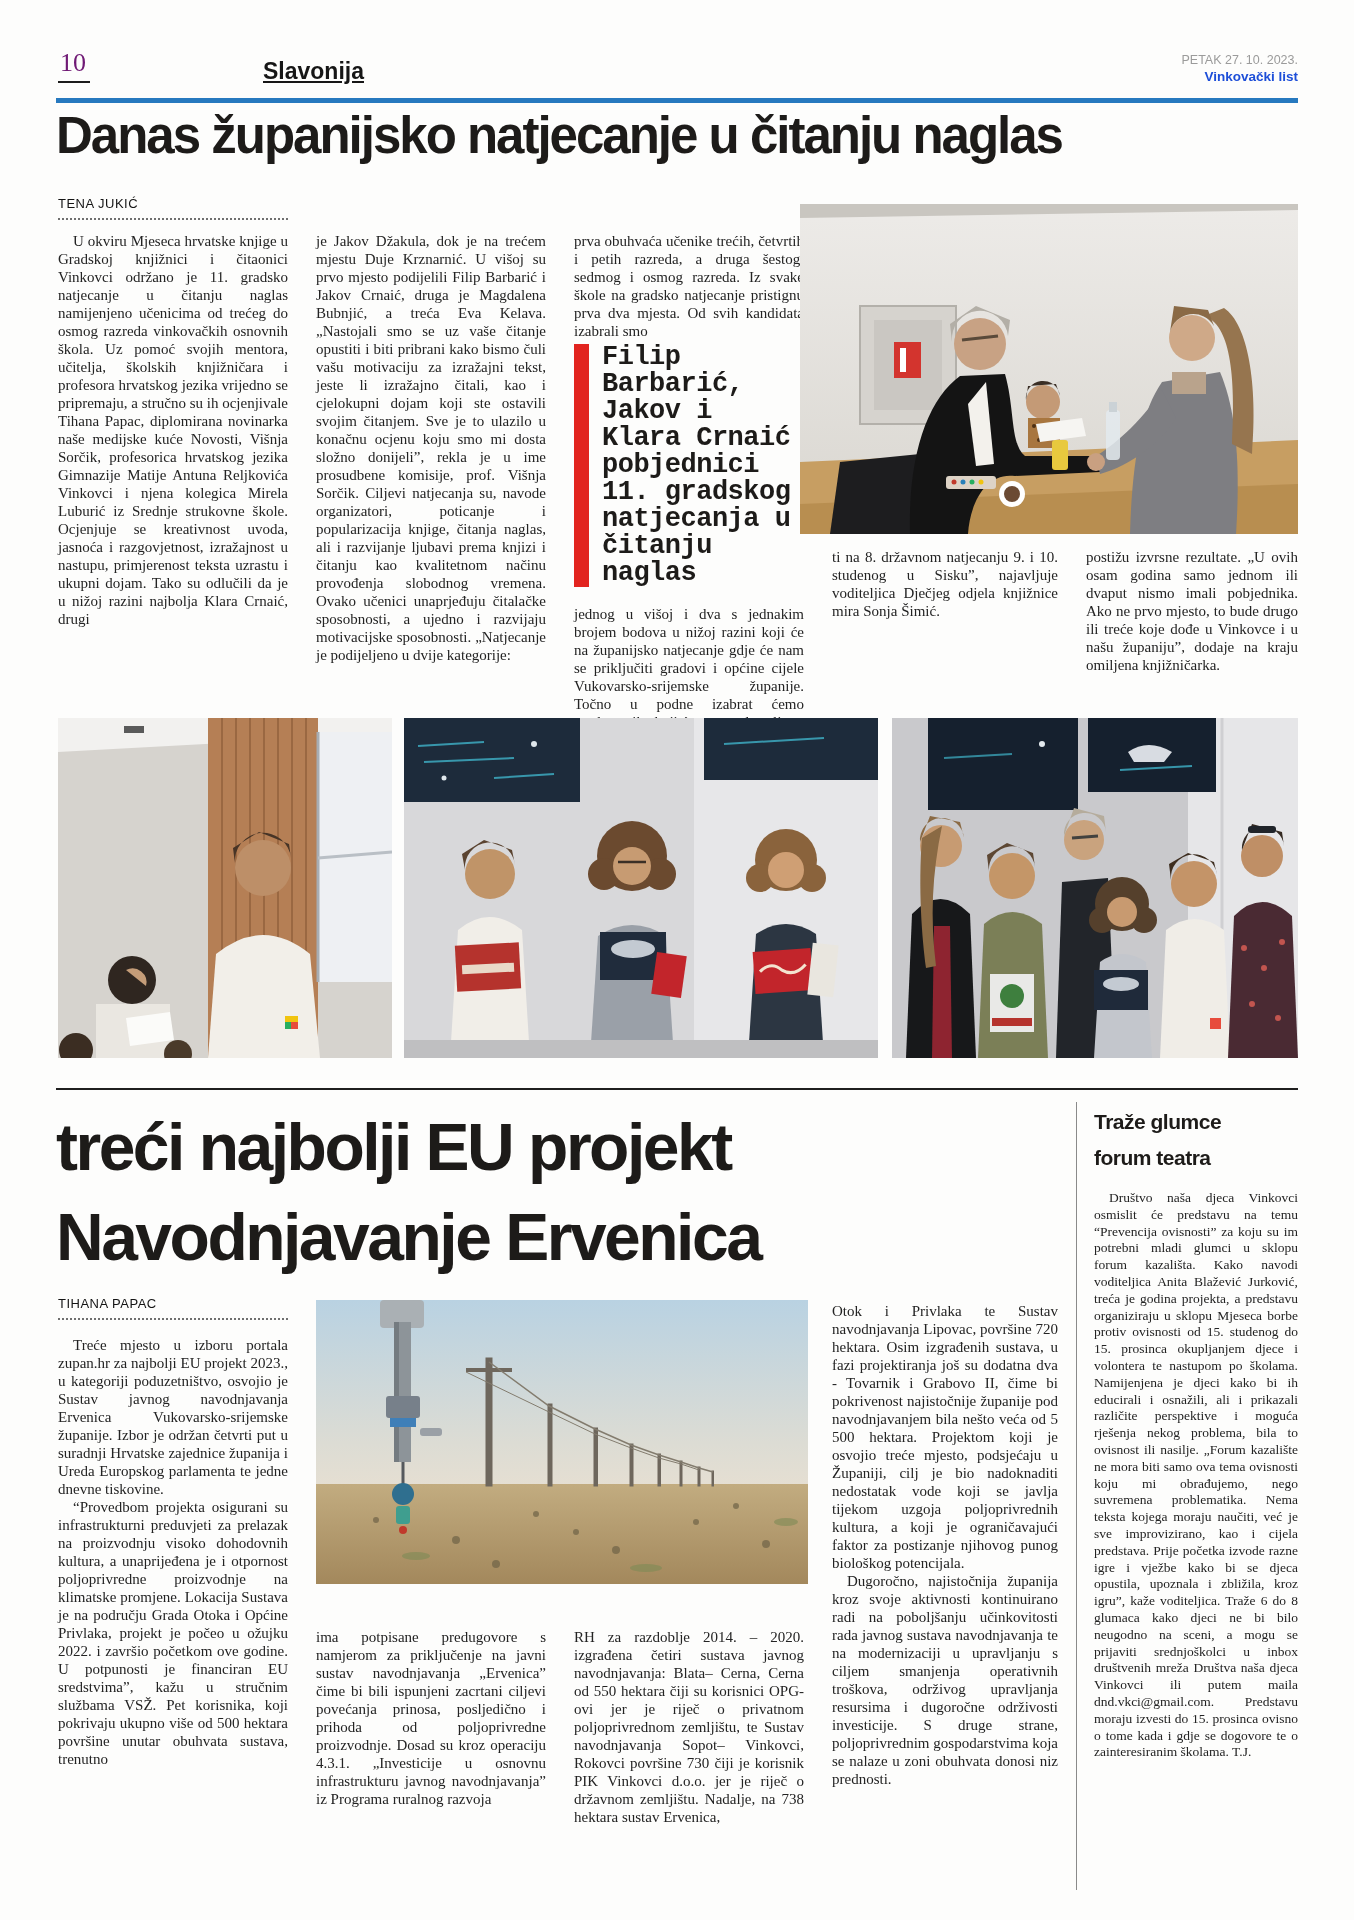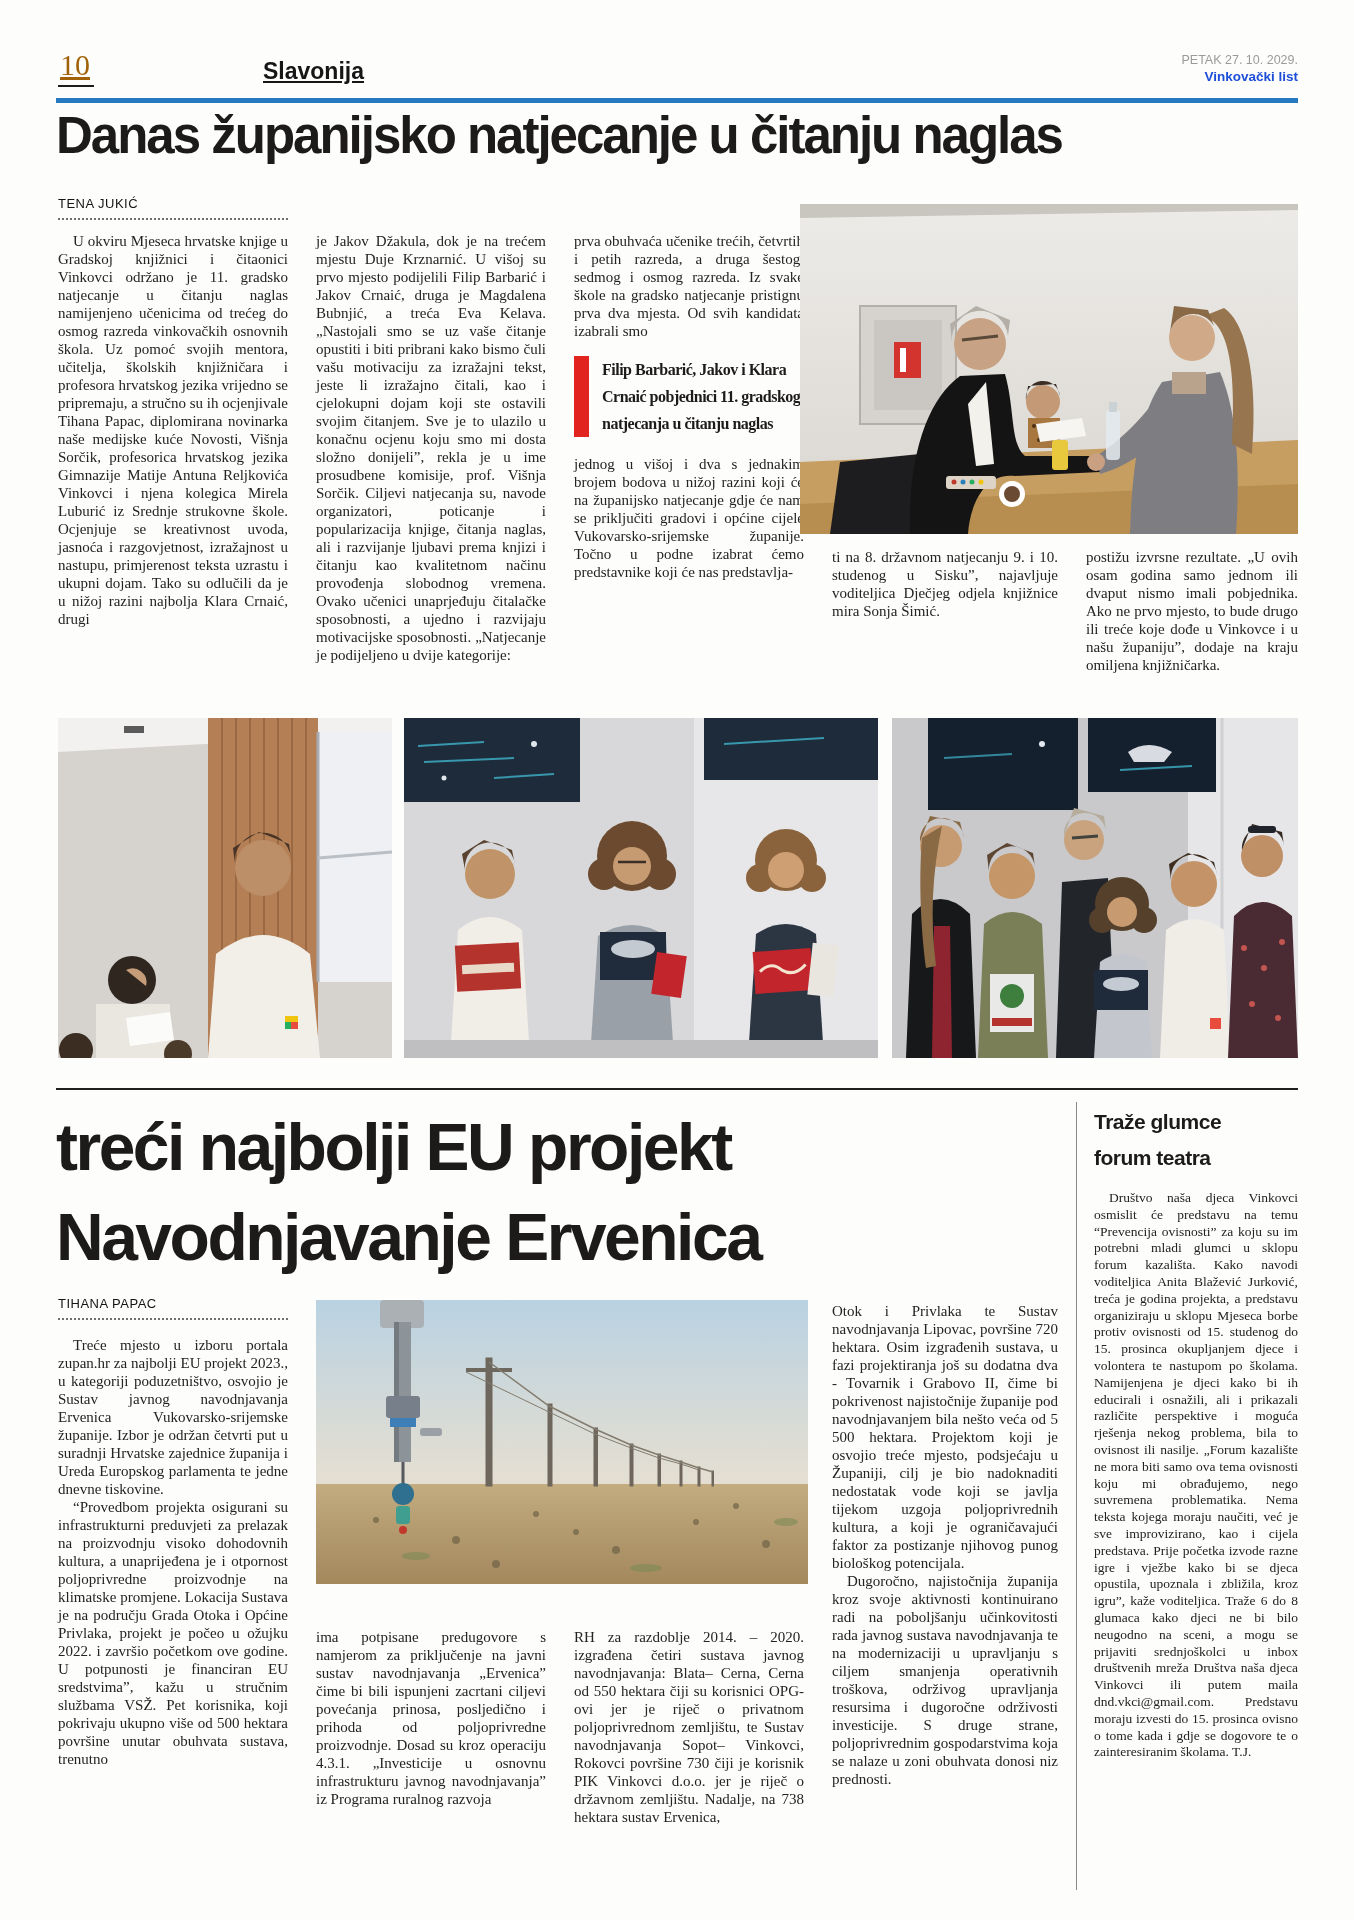--- a/index.html
+++ b/index.html
@@ -1,22 +1,22 @@
 <!DOCTYPE html>
 <html lang="hr"><head>
 <meta charset="utf-8">
 <style>
   html,body{margin:0;padding:0;background:#e8e8e8;}
   .page{position:relative;width:1354px;height:1920px;margin:0 auto;background:#fdfdfc;overflow:hidden;
         font-family:"Liberation Serif", serif;color:#222;}
   .abs{position:absolute;}
 
   
-  .pagenum{font-family:"Liberation Serif",serif;font-size:30px;color:#a16207;
-           border-bottom:2px solid #1c1c1c;padding:0 4px 3px 2px;text-decoration:underline;}
+  .pagenum{font-family:"Liberation Serif",serif;font-size:26px;color:#701a75;
+           border-bottom:2px solid #1c1c1c;padding:0 4px 3px 2px;}
   .section{font-family:"Liberation Sans",sans-serif;font-weight:700;font-size:23px;color:#161616;text-decoration:underline;}
   .dateline{font-family:"Liberation Sans",sans-serif;font-size:12.5px;color:#9b9b9b;text-align:right;line-height:16px;}
   .pubname{font-family:"Liberation Sans",sans-serif;font-size:13.5px;font-weight:700;color:#1d4ed8;text-align:right;line-height:17px;}
   .bluebar{height:5px;background:#2779bf;}
 
   
   .h1{font-family:"Liberation Sans",sans-serif;font-weight:800;font-size:51px;letter-spacing:-2px;
       color:#1d1b19;white-space:nowrap;}
   .h2{font-family:"Liberation Sans",sans-serif;font-weight:800;font-size:66px;letter-spacing:-2.5px;
       color:#1d1b19;line-height:90px;white-space:nowrap;}
@@ -27,39 +27,39 @@
   .byline{font-family:"Liberation Sans",sans-serif;font-weight:400;font-size:13px;letter-spacing:0.5px;
           color:#141414;text-align:left;border-bottom:2px dotted #6f6f6f;padding-bottom:7px;}
 
   
   .col{font-size:15px;line-height:18px;text-align:justify;color:#232323;}
   .p{margin:0;}
   .p.indent{text-indent:15px;}
   .a3-body{font-size:13.5px;line-height:16.8px;}
 
   
-  .pullquote{border-left:15px solid #e2241f;padding-left:13px;margin:16px 0 18px 0;
-             font-family:Liberation Serif, serif;font-weight:800;font-size:16px;line-height:27px;
+  .pullquote{border-left:15px solid #e2241f;padding-left:13px;margin:4px 0 18px 0;
+             font-family:Liberation Mono, monospace;font-weight:800;font-size:27px;line-height:27px;
              letter-spacing:-0.5px;color:#1d1b19;text-align:left;}
 
   
   .hrule{height:2px;background:#1f1f1f;}
   .vrule{width:1px;background:#8a8a8a;}
 
   .photo{overflow:hidden;background:#ddd;}
   .photo svg{display:block;width:100%;height:100%;}
 </style>
 </head>
 <body>
 
 <div class="page">
 
   <div class="abs pagenum" style="left:58px;top:48px;">10</div>
   <div class="abs section" style="left:263px;top:58px;">Slavonija</div>
-  <div class="abs dateline" style="right:56px;top:52px;">PETAK 27. 10. 2029.</div>
+  <div class="abs dateline" style="right:56px;top:52px;">PETAK 27. 10. 2023.</div>
   <div class="abs pubname" style="right:56px;top:68px;">Vinkovački list</div>
   <div class="abs bluebar" style="left:56px;top:98px;width:1242px;"></div>
 
   <div class="abs h1" style="left:56px;top:106px;">Danas županijsko natjecanje u čitanju naglas</div>
 
   <div class="abs byline" style="left:58px;top:196px;width:230px;">TENA JUKIĆ</div>
 
   <div class="abs col" style="left:58px;top:232px;width:230px;">
     <p class="p indent">U okviru Mjeseca hrvatske knjige u Gradskoj knjižnici i čitaonici Vinkovci održano je 11. gradsko natjecanje u čitanju naglas namijenjeno učenicima od trećeg do osmog razreda vinkovačkih osnovnih škola. Uz pomoć svojih mentora, učitelja, školskih knjižničara i profesora hrvatskog jezika vrijedno se pripremaju, a stručno su ih ocjenjivale Tihana Papac, diplomirana novinarka naše medijske kuće Novosti, Višnja Sorčik, profesorica hrvatskog jezika Gimnazije Matije Antuna Reljkovića Vinkovci i njena kolegica Mirela Luburić iz Srednje strukovne škole. Ocjenjuje se kreativnost uvoda, jasnoća i razgovjetnost, izražajnost u nastupu, primjerenost teksta uzrastu i ukupni dojam. Tako su odlučili da je u nižoj razini najbolja Klara Crnaić, drugi</p>
   </div>

